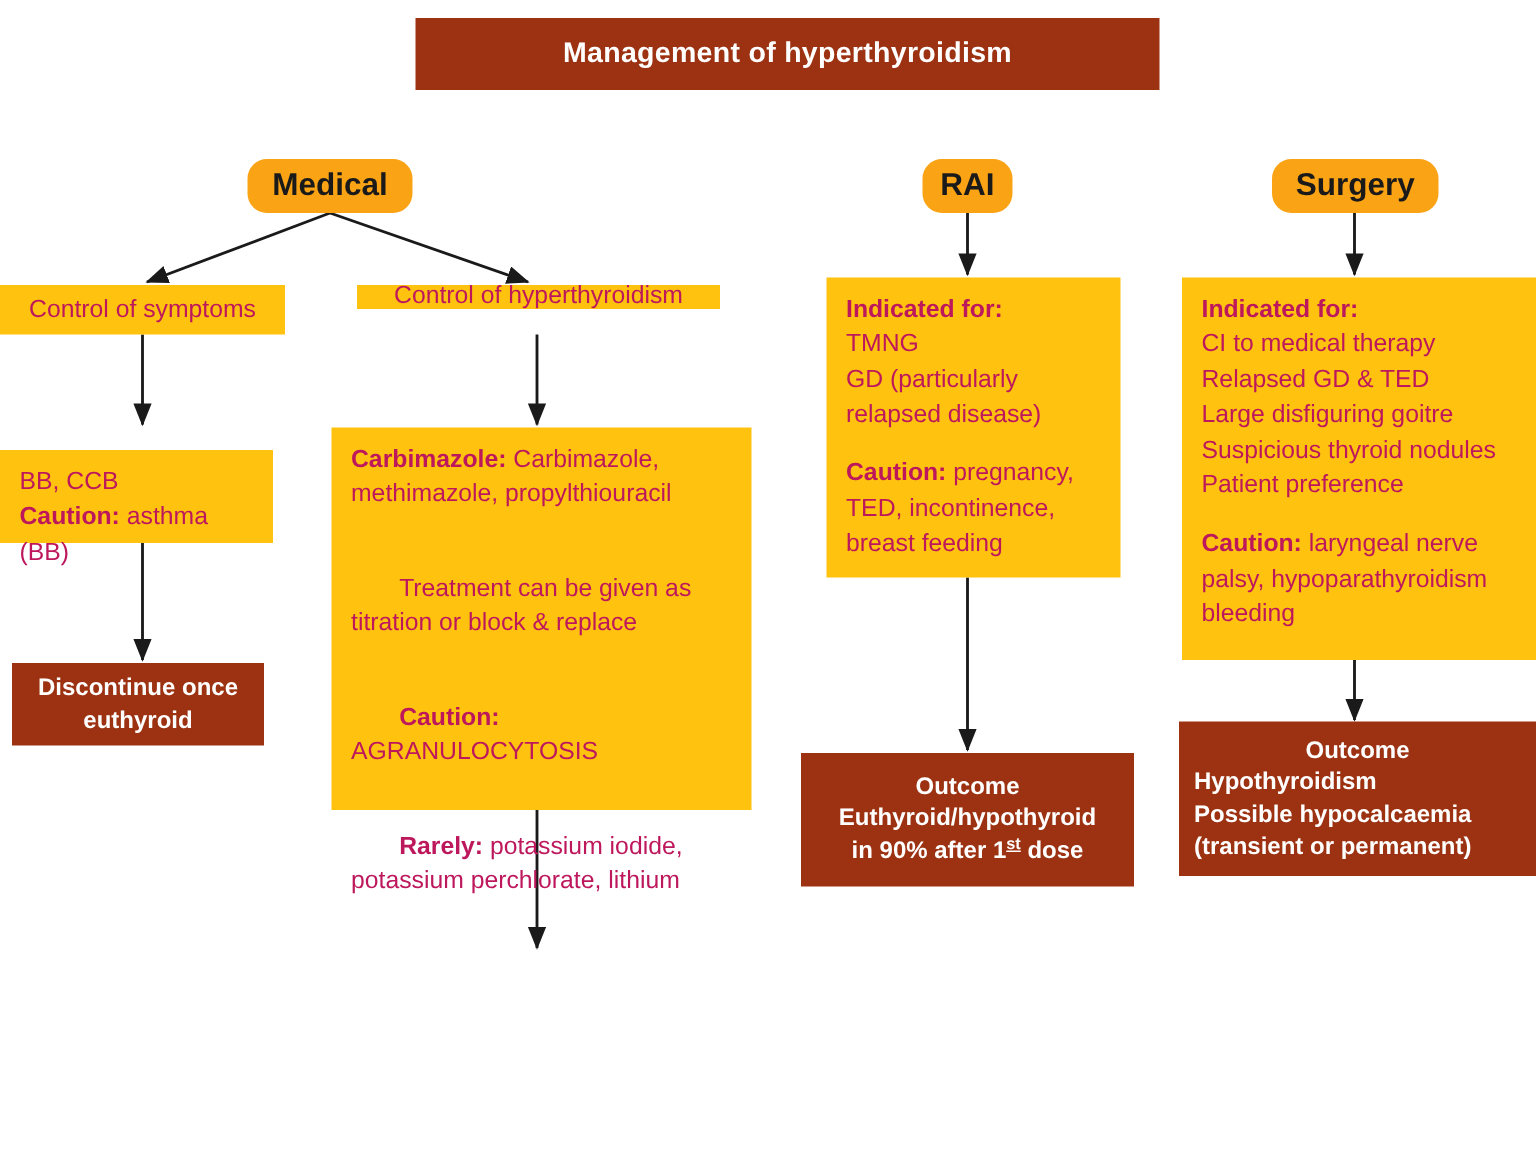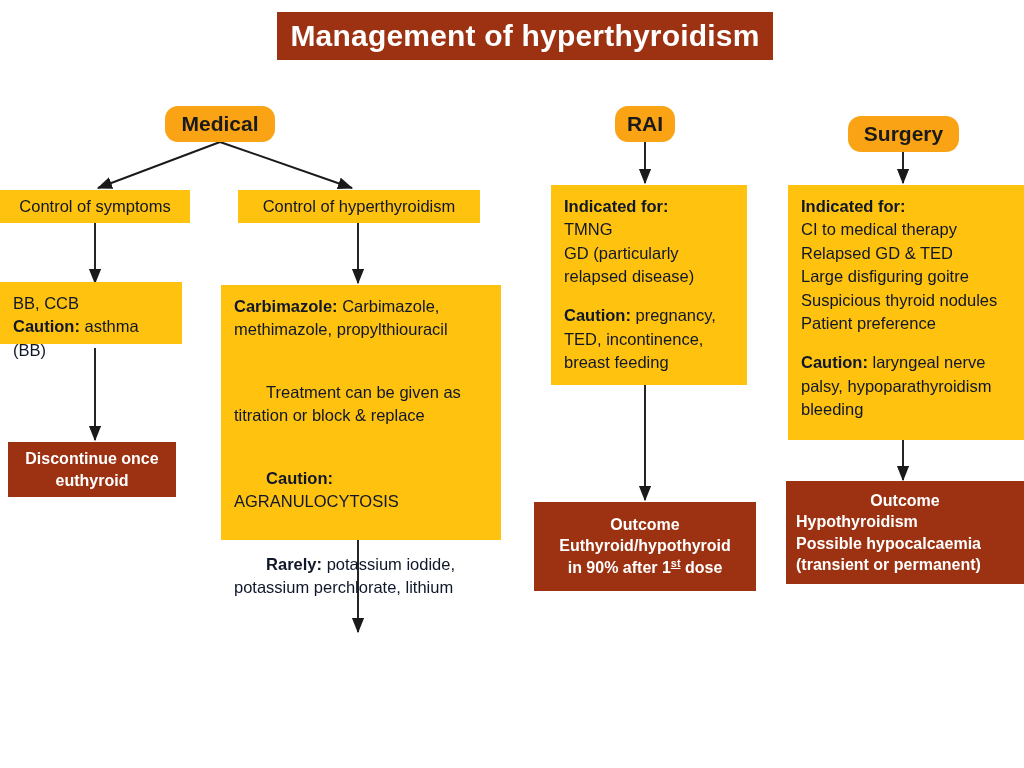--- a/index.html
+++ b/index.html
@@ -25,42 +25,42 @@
   }
   .box {
     position: absolute;
     box-sizing: border-box;
     white-space: pre-wrap;
   }
   
   .title-banner {
     background: #9c3211;
     color: #ffffff;
-    font-size: 30px;
+    font-size: 19px;
     font-weight: bold;
     display: flex;
     align-items: center;
     justify-content: center;
     letter-spacing: 0.2px;
   }
   
   .header-pill {
     background: #f9a315;
     color: #1a1a1a;
     font-size: 21px;
     font-weight: bold;
     display: flex;
     align-items: center;
     justify-content: center;
     border-radius: 13px;
   }
   
   .yellow {
     background: #ffc20e;
-    color: #0f172a;
+    color: #be185d;
     font-size: 16.5px;
     line-height: 1.42;
   }
   .yellow.center {
     display: flex;
     align-items: center;
     justify-content: center;
   }
   .yellow.pad {
     padding: 10px 12px 10px 13px;
@@ -124,29 +124,29 @@
 
     <path d="M903,440 L903,480" stroke="#1a1a1a" stroke-width="1.9" fill="none" marker-end="url(#ah)"></path>
   </svg>
 
   <div class="box title-banner" style="left:277px; top:12px; width:496px; height:48px;">Management of hyperthyroidism</div>
 
   <div class="box header-pill" style="left:165px; top:106px; width:110px; height:36px;">Medical</div>
 
   <div class="box header-pill" style="left:615px; top:106px; width:60px; height:36px;">RAI</div>
 
-  <div class="box header-pill" style="left:848px; top:116px; width:111px; height:36px;">Surgery</div>
+  <div class="box header-pill" style="left:848px; top:106px; width:111px; height:36px;">Surgery</div>
 
   <div class="box yellow center" style="left:0px; top:190px; width:190px; height:33px;">Control of symptoms</div>
 
-  <div class="box yellow pad" style="left:0px; top:282px; width:182px; height:62px;"><span>BB, CCB</span><br><b>Caution:</b><span> asthma (BB)</span></div>
+  <div class="box yellow pad" style="left:0px; top:300px; width:182px; height:62px;"><span>BB, CCB</span><br><b>Caution:</b><span> asthma (BB)</span></div>
 
   <div class="box brown center-text" style="left:8px; top:442px; width:168px; height:55px;"><span>Discontinue once</span><span>euthyroid</span></div>
 
-  <div class="box yellow center" style="left:238px; top:190px; width:242px; height:33px;">Control of hyperthyroidism</div>
+  <div class="box yellow center" style="left:238px; top:190px; width:242px; height:16px;">Control of hyperthyroidism</div>
 
   <div class="box yellow pad" style="left:221px; top:285px; width:280px; height:255px;"><b>Carbimazole:</b><span> Carbimazole, methimazole, propylthiouracil</span><span class="blank"></span>
        <span>Treatment can be given as titration or block &amp; replace</span><span class="blank"></span>
        <b>Caution:</b><span> AGRANULOCYTOSIS</span><span class="blank"></span>
        <b>Rarely:</b><span> potassium iodide, potassium perchlorate, lithium</span></div>
 
 
   <div class="box yellow pad" style="left:551px; top:185px; width:196px; height:200px;"><b>Indicated for:</b><br><span>TMNG</span><br><span>GD (particularly</span><br><span>relapsed disease)</span><span class="blank"></span><b>Caution:</b><span> pregnancy, TED, incontinence, breast feeding</span></div>
 
   <div class="box brown center-text" style="left:534px; top:502px; width:222px; height:89px; padding:6px 8px;"><span>Outcome</span><span>Euthyroid/hypothyroid</span><span><span>in 90% after 1</span><sup>st</sup><span> dose</span></span></div>

